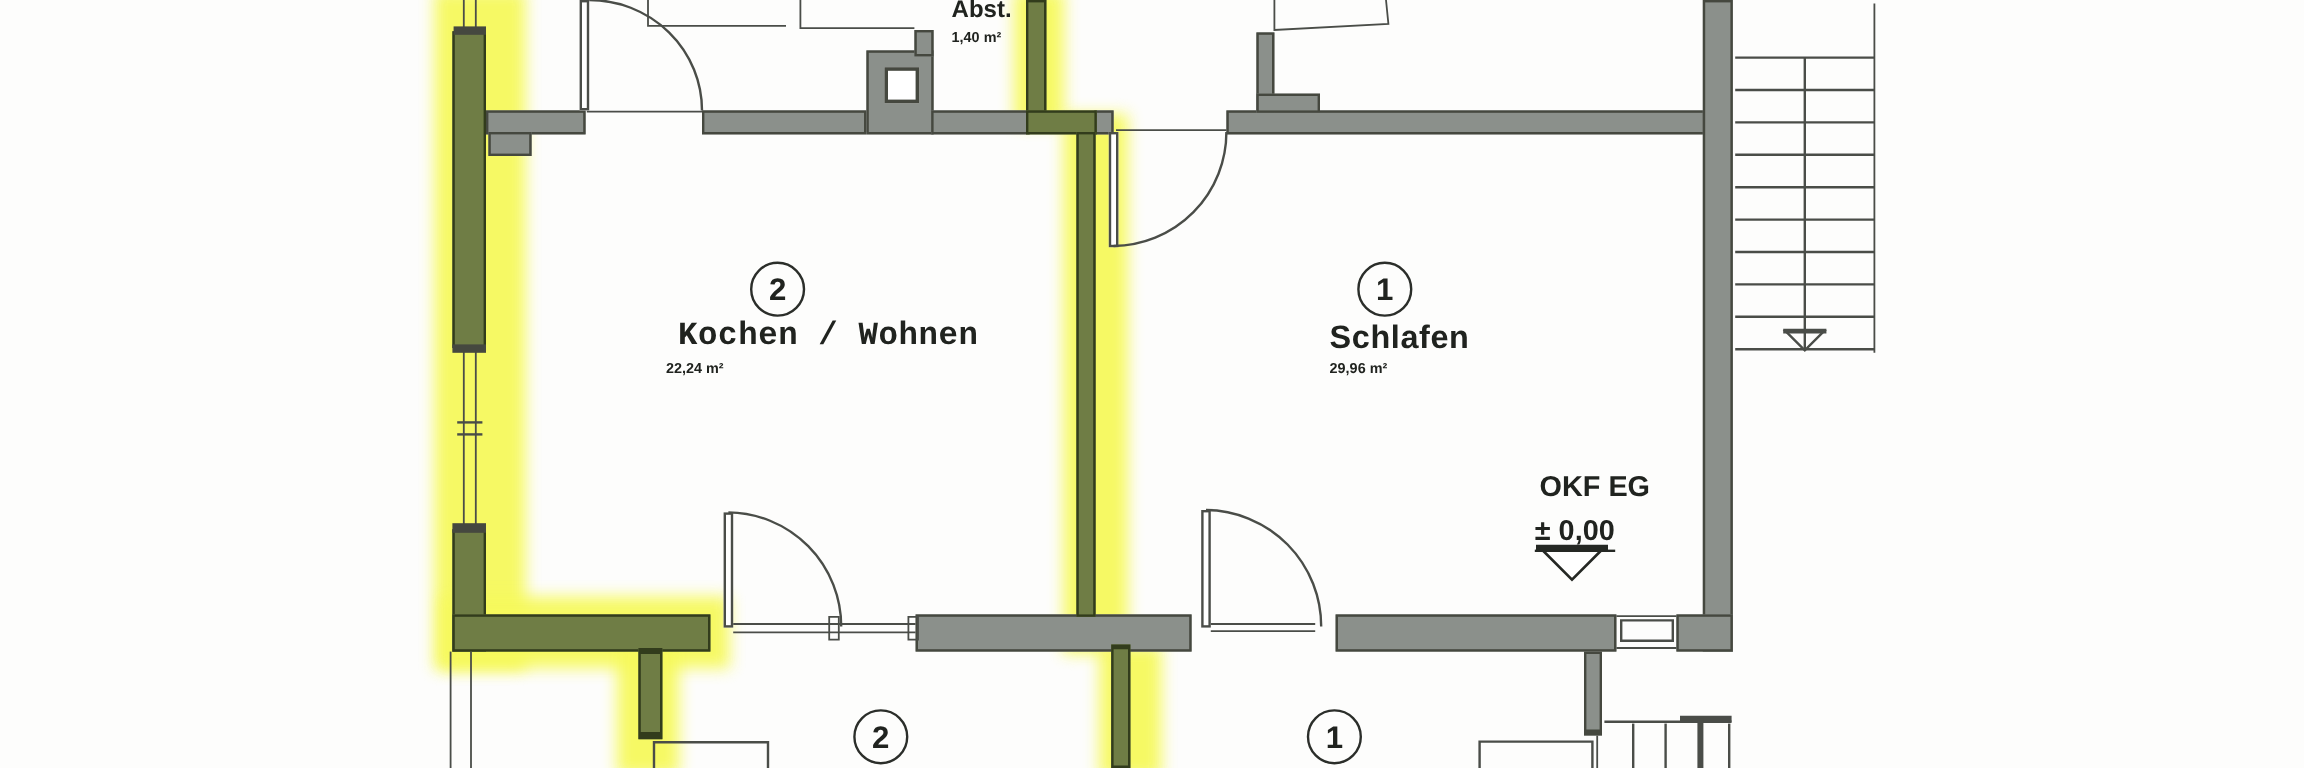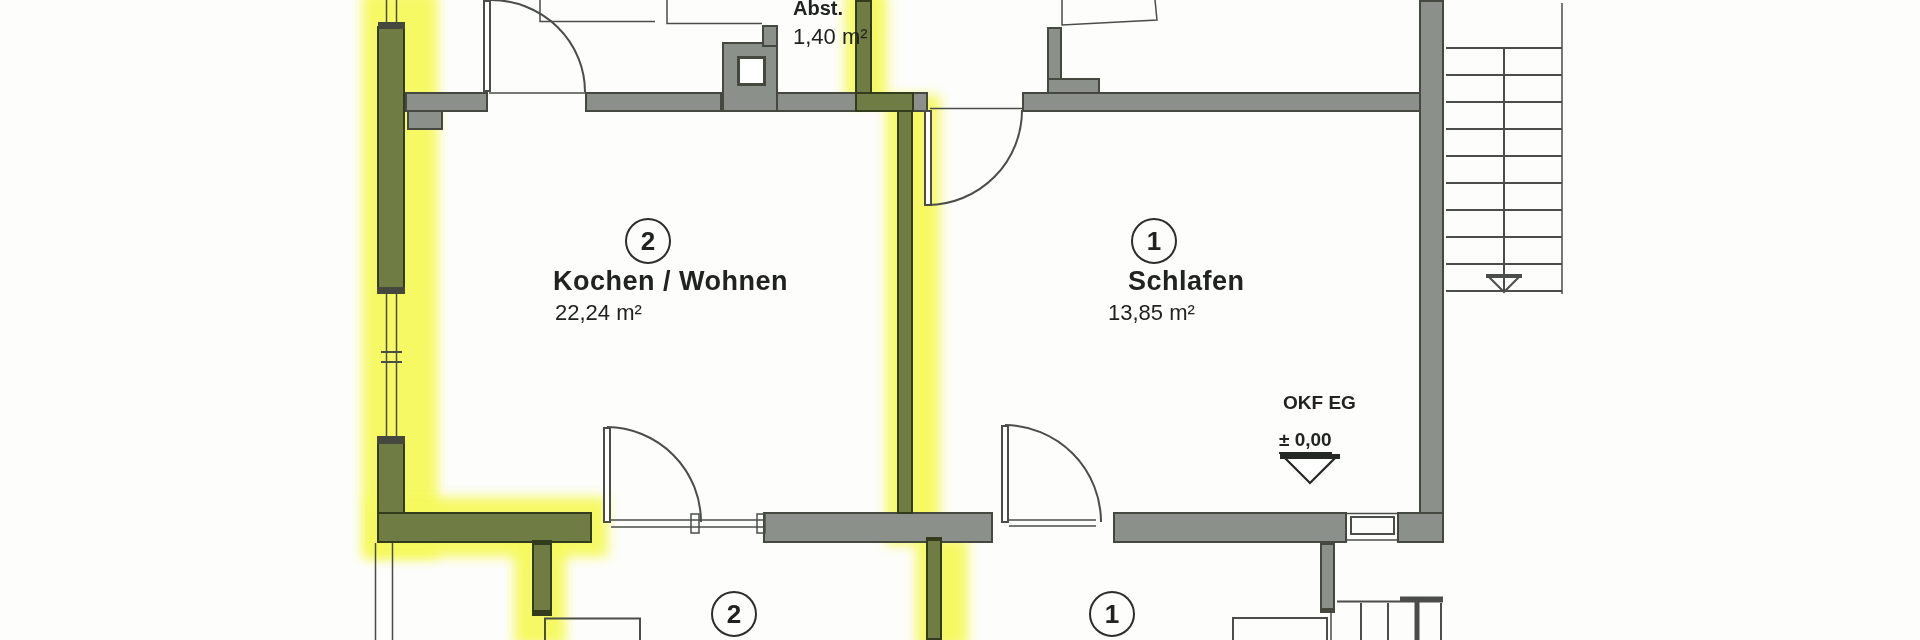--- a/index.html
+++ b/index.html
@@ -11,23 +11,23 @@
   .glow{position:absolute;background:var(--highlight-glow,#f6f95c);filter:blur(6px);opacity:.95;}
   .leaf{position:absolute;box-sizing:border-box;background:#fff;border:2px solid var(--thin-line,#4a4d48);}
   .shaft-inner{position:absolute;box-sizing:border-box;background:#fff;border:3px solid var(--wall-outline,#45483f);}
   svg.lines{position:absolute;left:0;top:0;}
   svg.lines *{vector-effect:non-scaling-stroke;}
   .st{stroke:var(--thin-line,#4a4d48);fill:none;}
   
   .roomnum{position:absolute;width:42px;height:42px;border:2.5px solid #2b2e2a;border-radius:50%;
            display:flex;align-items:center;justify-content:center;font-size:26px;font-weight:600;background:transparent;}
   .roomname{position:absolute;font-size:27px;font-weight:600;letter-spacing:.5px;white-space:nowrap;}
-  .roomarea{position:absolute;font-size:22px;font-weight:400;white-space:nowrap;}
+  .roomarea{position:absolute;font-size:12px;font-weight:700;white-space:nowrap;}
   .smallname{position:absolute;font-size:20px;font-weight:700;white-space:nowrap;}
-  .okf{position:absolute;font-size:19px;font-weight:700;white-space:nowrap;}
+  .okf{position:absolute;font-size:24px;font-weight:700;white-space:nowrap;}
   .okf.value{border-bottom:2.5px solid #252824;padding-bottom:1px;margin-top:10px;}
 </style>
 </head>
 <body>
 
 <div class="canvas">
 
   <div class="glow" style="left:362px;top:-8px;width:76px;height:566px;"></div>
   <div class="glow" style="left:845px;top:-8px;width:42px;height:112px;"></div>
   <div class="glow" style="left:886px;top:95px;width:54px;height:450px;"></div>
@@ -139,26 +139,26 @@
     </g>
 
     <polyline class="st" points="545,640 545,618.5 640,618.5 640,640" stroke-width="2"></polyline>
     <polyline class="st" points="1233,640 1233,618 1327,618 1327,640" stroke-width="2"></polyline>
   </svg>
 
   <div class="smallname" style="left:793px;top:-3px;">Abst.</div>
   <div class="roomarea" style="left:793px;top:24px;">1,40 m²</div>
 
   <div class="roomnum" style="left:625px;top:218px;">2</div>
-  <div class="roomname" style="left:553px;top:266px;">Kochen / Wohnen</div>
+  <div class="roomname" style="left:565px;top:266px;font-family:Liberation Mono, monospace;">Kochen / Wohnen</div>
   <div class="roomarea" style="left:555px;top:300px;">22,24 m²</div>
 
   <div class="roomnum" style="left:1131px;top:218px;">1</div>
-  <div class="roomname" style="left:1108px;top:266px;margin-left:20px;">Schlafen</div>
-  <div class="roomarea" style="left:1108px;top:300px;">13,85 m²</div>
+  <div class="roomname" style="left:1108px;top:266px;">Schlafen</div>
+  <div class="roomarea" style="left:1108px;top:300px;">29,96 m²</div>
 
   <div class="okf" style="left:1283px;top:392px;">OKF EG</div>
   <div class="okf value" style="left:1279px;top:419px;">± 0,00</div>
 
   <div class="roomnum" style="left:711px;top:591px;">2</div>
   <div class="roomnum" style="left:1089px;top:591px;">1</div>
 
 </div>
 
 </body></html>

